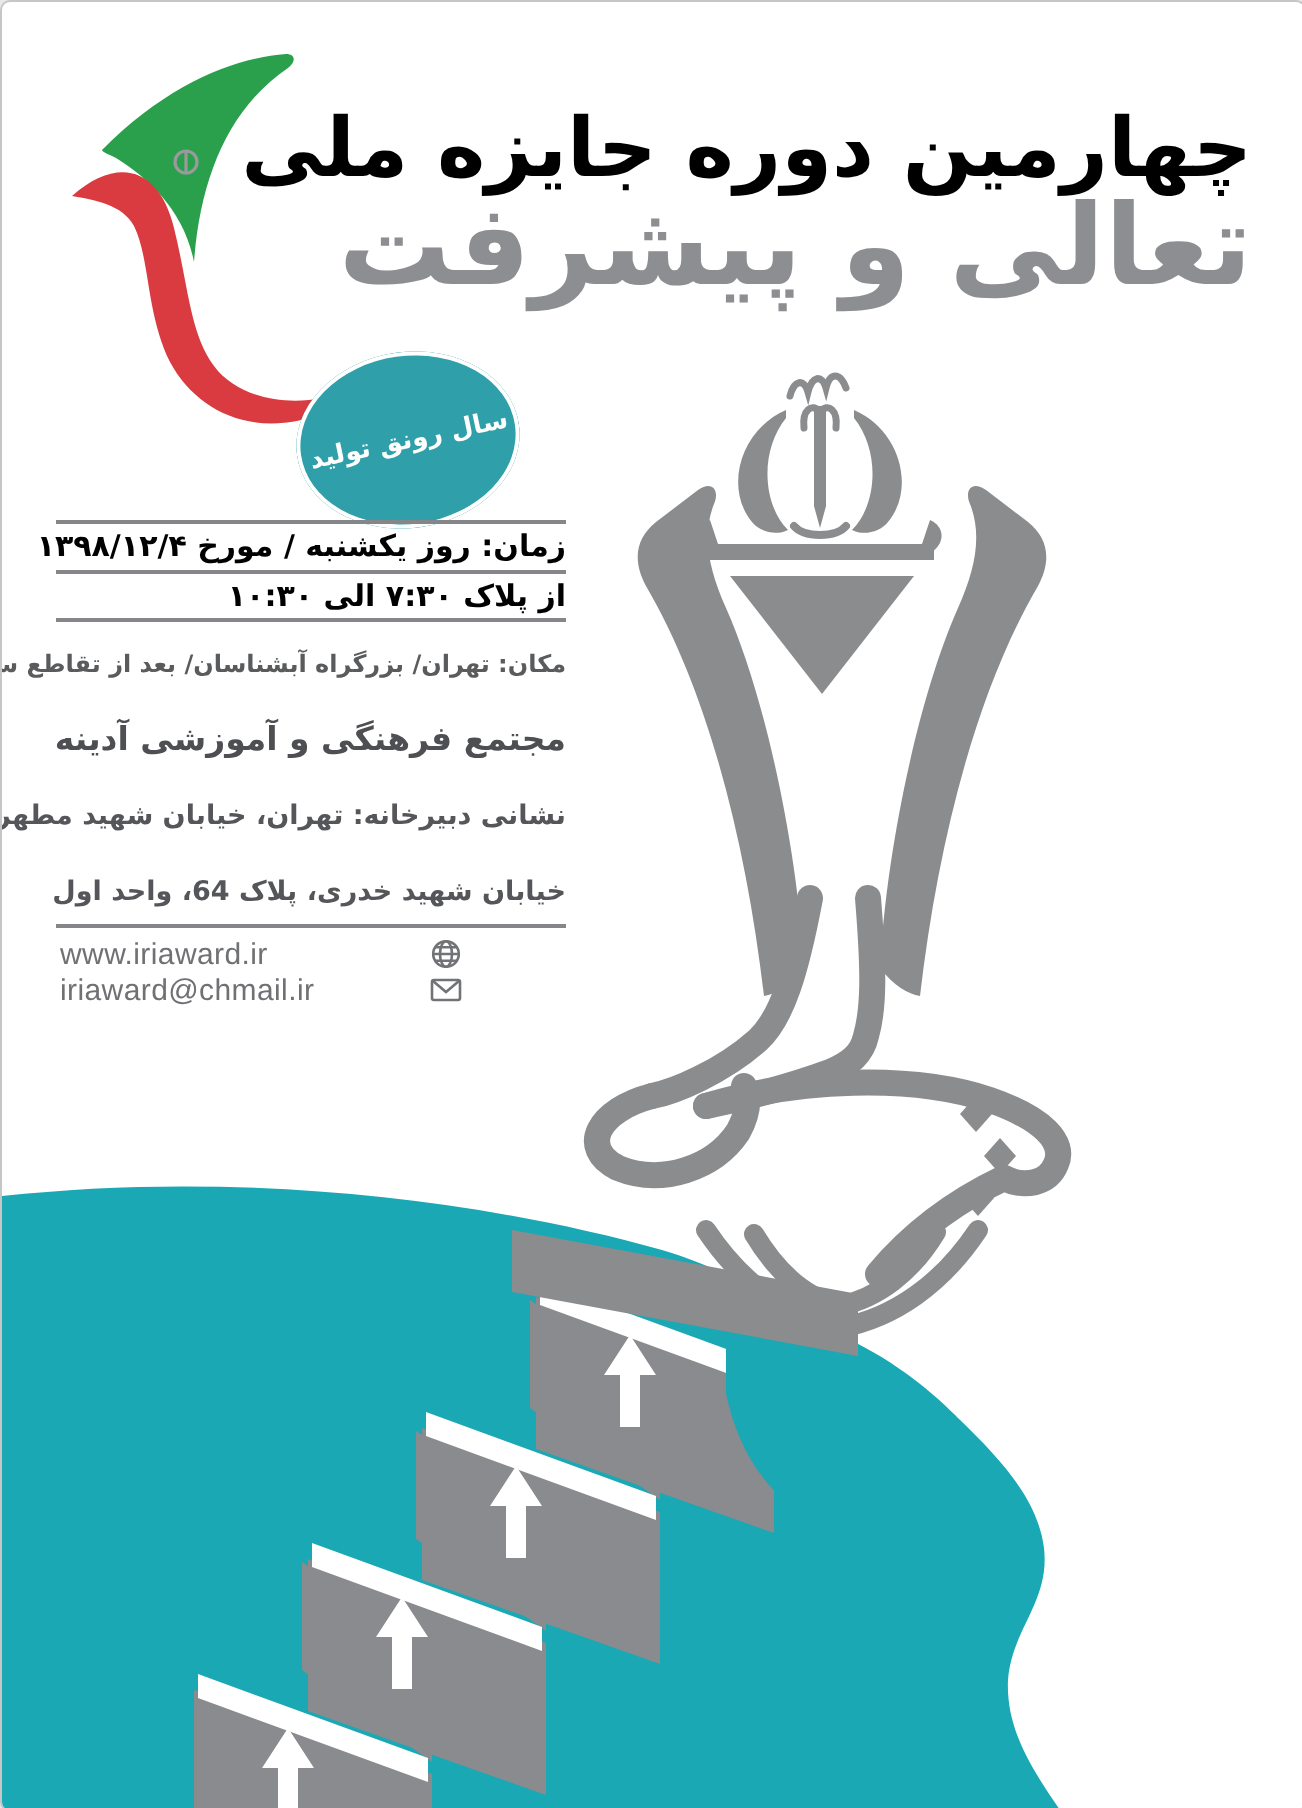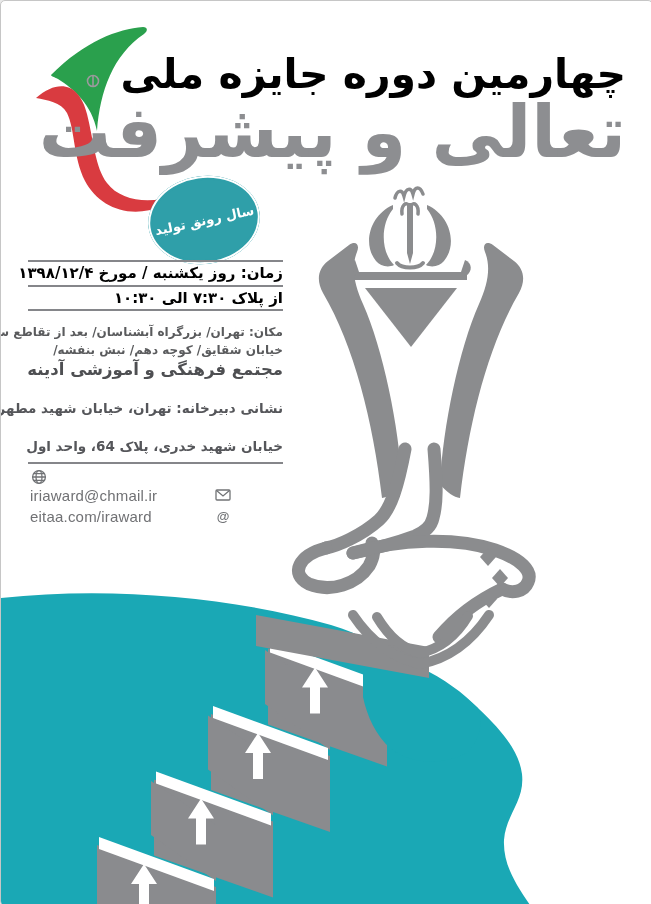--- a/index.html
+++ b/index.html
@@ -4,21 +4,21 @@
 <style>
   html,body{margin:0;padding:0;background:#e9e9e9;}
   .poster{
     position:relative;width:651px;height:904px;background:#ffffff;
     border:1px solid #c6c6c6;border-radius:5px;overflow:hidden;
     font-family:"DejaVu Sans",sans-serif;
   }
   .bg-art{position:absolute;left:0;top:0;width:651px;height:904px;}
   .title-line{position:absolute;right:26px;text-align:right;direction:rtl;white-space:nowrap;line-height:1.05;}
   .title-1{top:52px;font-size:41px;font-weight:bold;color:#000000;}
-  .title-2{top:94px;font-size:72px;font-weight:bold;color:#8d8e91;}
+  .title-2{top:94px;font-size:56px;font-weight:bold;color:#8d8e91;}
   .seal{
     position:absolute;left:147px;top:175px;width:112px;height:88px;
     background:#2f9fa9;border-radius:50%;transform:rotate(-8deg);
     display:flex;align-items:center;justify-content:center;
     box-shadow:0 0 0 2px #fff inset, 0 0 0 4px rgba(47,159,169,.55) inset;
   }
   .seal span{
     color:#ffffff;font-size:13px;font-weight:bold;direction:rtl;
     transform:rotate(-4deg);white-space:nowrap;
   }
@@ -148,44 +148,40 @@
     <span>سال رونق تولید</span>
   </div>
 
   <div class="rule" style="top:259px"></div>
   <div class="rtl-text schedule-line" style="top:263px">زمان: روز یکشنبه / مورخ ۱۳۹۸/۱۲/۴</div>
   <div class="rule" style="top:284px"></div>
   <div class="rtl-text schedule-line" style="top:288px">از پلاک ۷:۳۰ الی ۱۰:۳۰</div>
   <div class="rule" style="top:308px"></div>
 
   <div class="rtl-text venue-small" style="top:323px">مکان: تهران/ بزرگراه آبشناسان/ بعد از تقاطع ستاری/</div>
-  <div class="rtl-text venue-small" style="top:341px">خیابان شقایق/ کوچه دهم/ نبش بنفشه/</div>
   <div class="rtl-text venue-big" style="top:359px">مجتمع فرهنگی و آموزشی آدینه</div>
 
   <div class="rtl-text addr-line" style="top:398px">نشانی دبیرخانه: تهران، خیابان شهید مطهری</div>
   <div class="rtl-text addr-line" style="top:436px">خیابان شهید خدری، پلاک 64، واحد اول</div>
 
   <div class="rule" style="top:461px"></div>
 
   <div class="contact-row" style="top:467px">
+    <span class="url">www.iriaward.ir</span>
     <span class="cicon">
       <svg width="16" height="16" viewBox="0 0 16 16" fill="none" stroke="#717376" stroke-width="1.3">
         <circle cx="8" cy="8" r="6.4"></circle>
           <ellipse cx="8" cy="8" rx="3" ry="6.4"></ellipse>
         <path d="M1.6,8 L14.4,8 M2.6,4.6 L13.4,4.6 M2.6,11.4 L13.4,11.4"></path>
       </svg>
     </span>
   </div>
   <div class="contact-row" style="top:485px">
     <span class="url">iriaward@chmail.ir</span>
     <span class="cicon">
       <svg width="16" height="12" viewBox="0 0 16 12" fill="none" stroke="#717376" stroke-width="1.3">
         <rect x="1" y="1" width="14" height="10" rx="1"></rect>
         <path d="M1.5,1.5 L8,7 L14.5,1.5"></path>
       </svg>
     </span>
   </div>
-  <div class="contact-row" style="top:506px">
-    <span class="url">eitaa.com/iraward</span>
-    <span class="cicon glyph-at">@</span>
-  </div>
 
 </div>
 
 </body></html>

